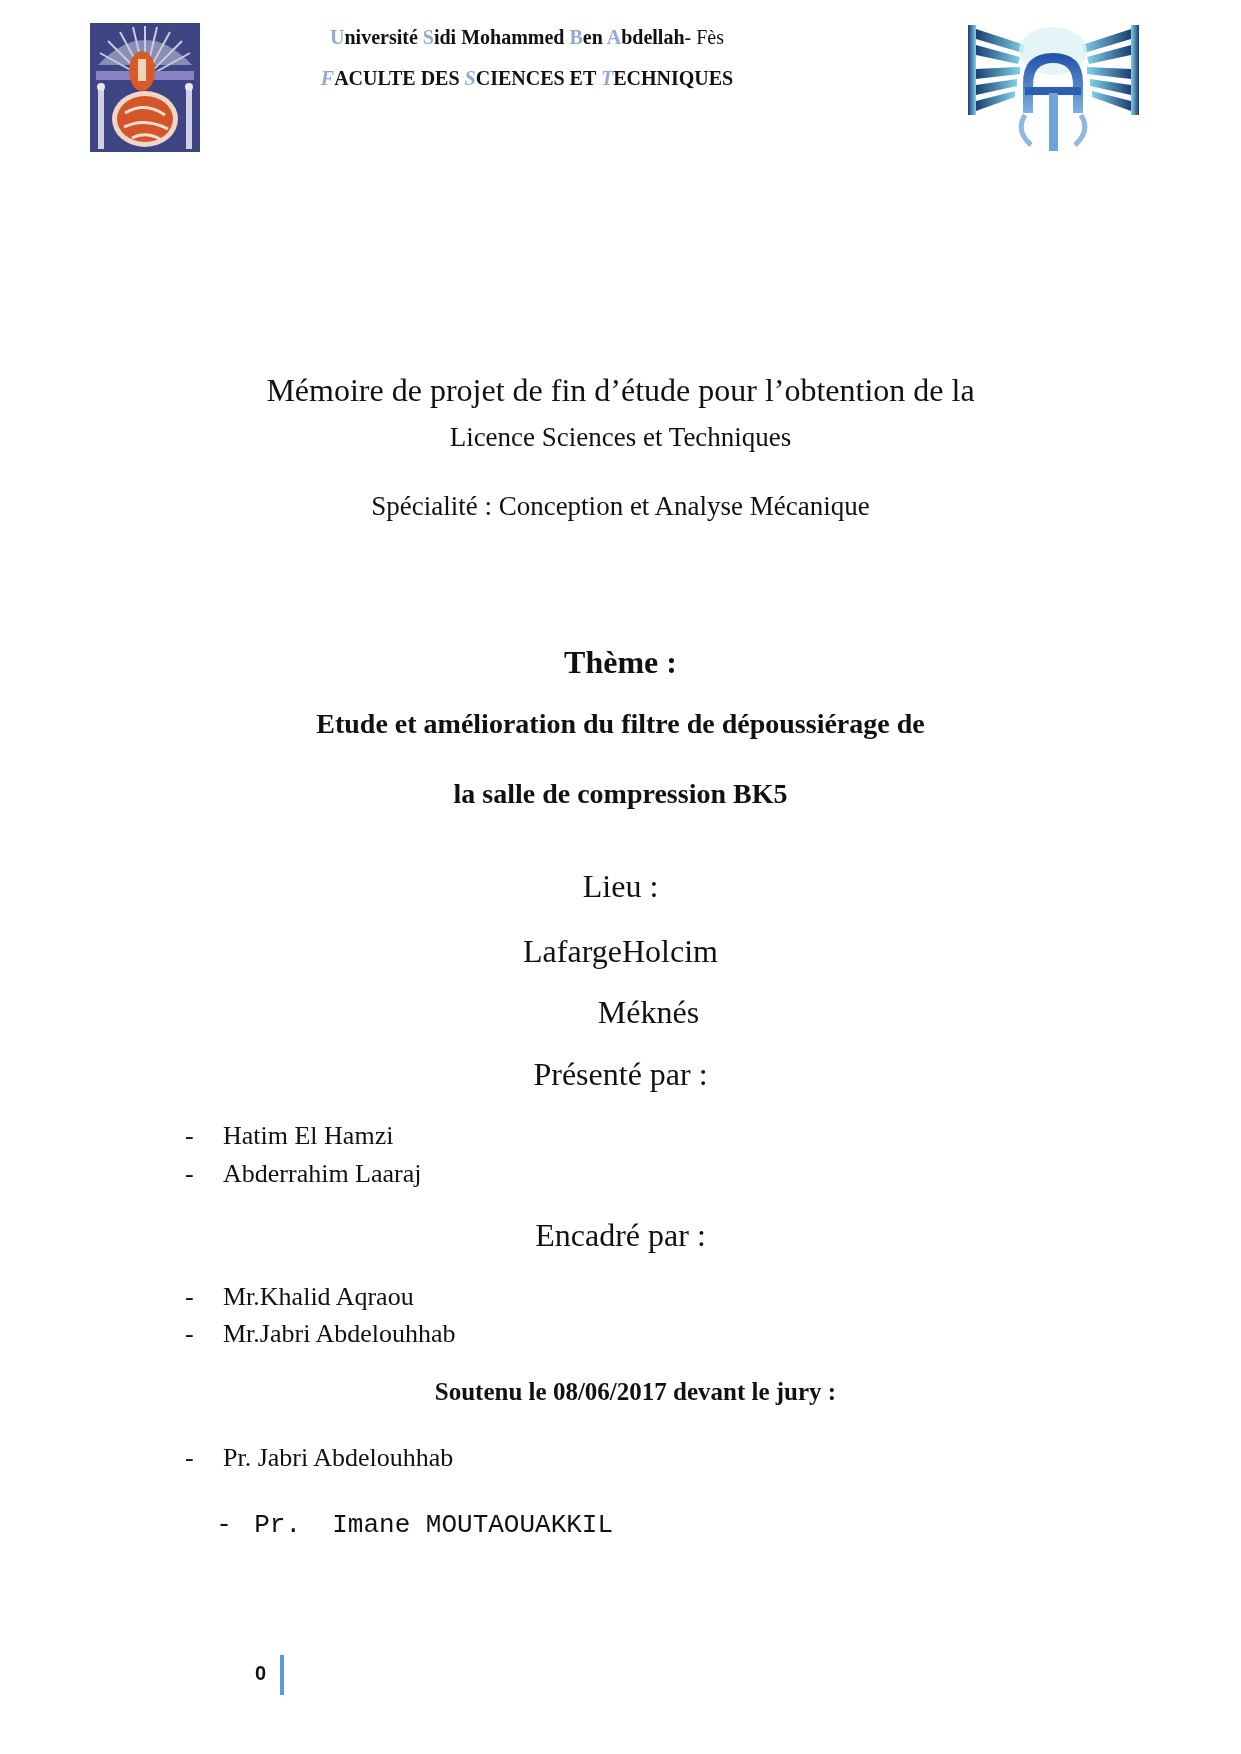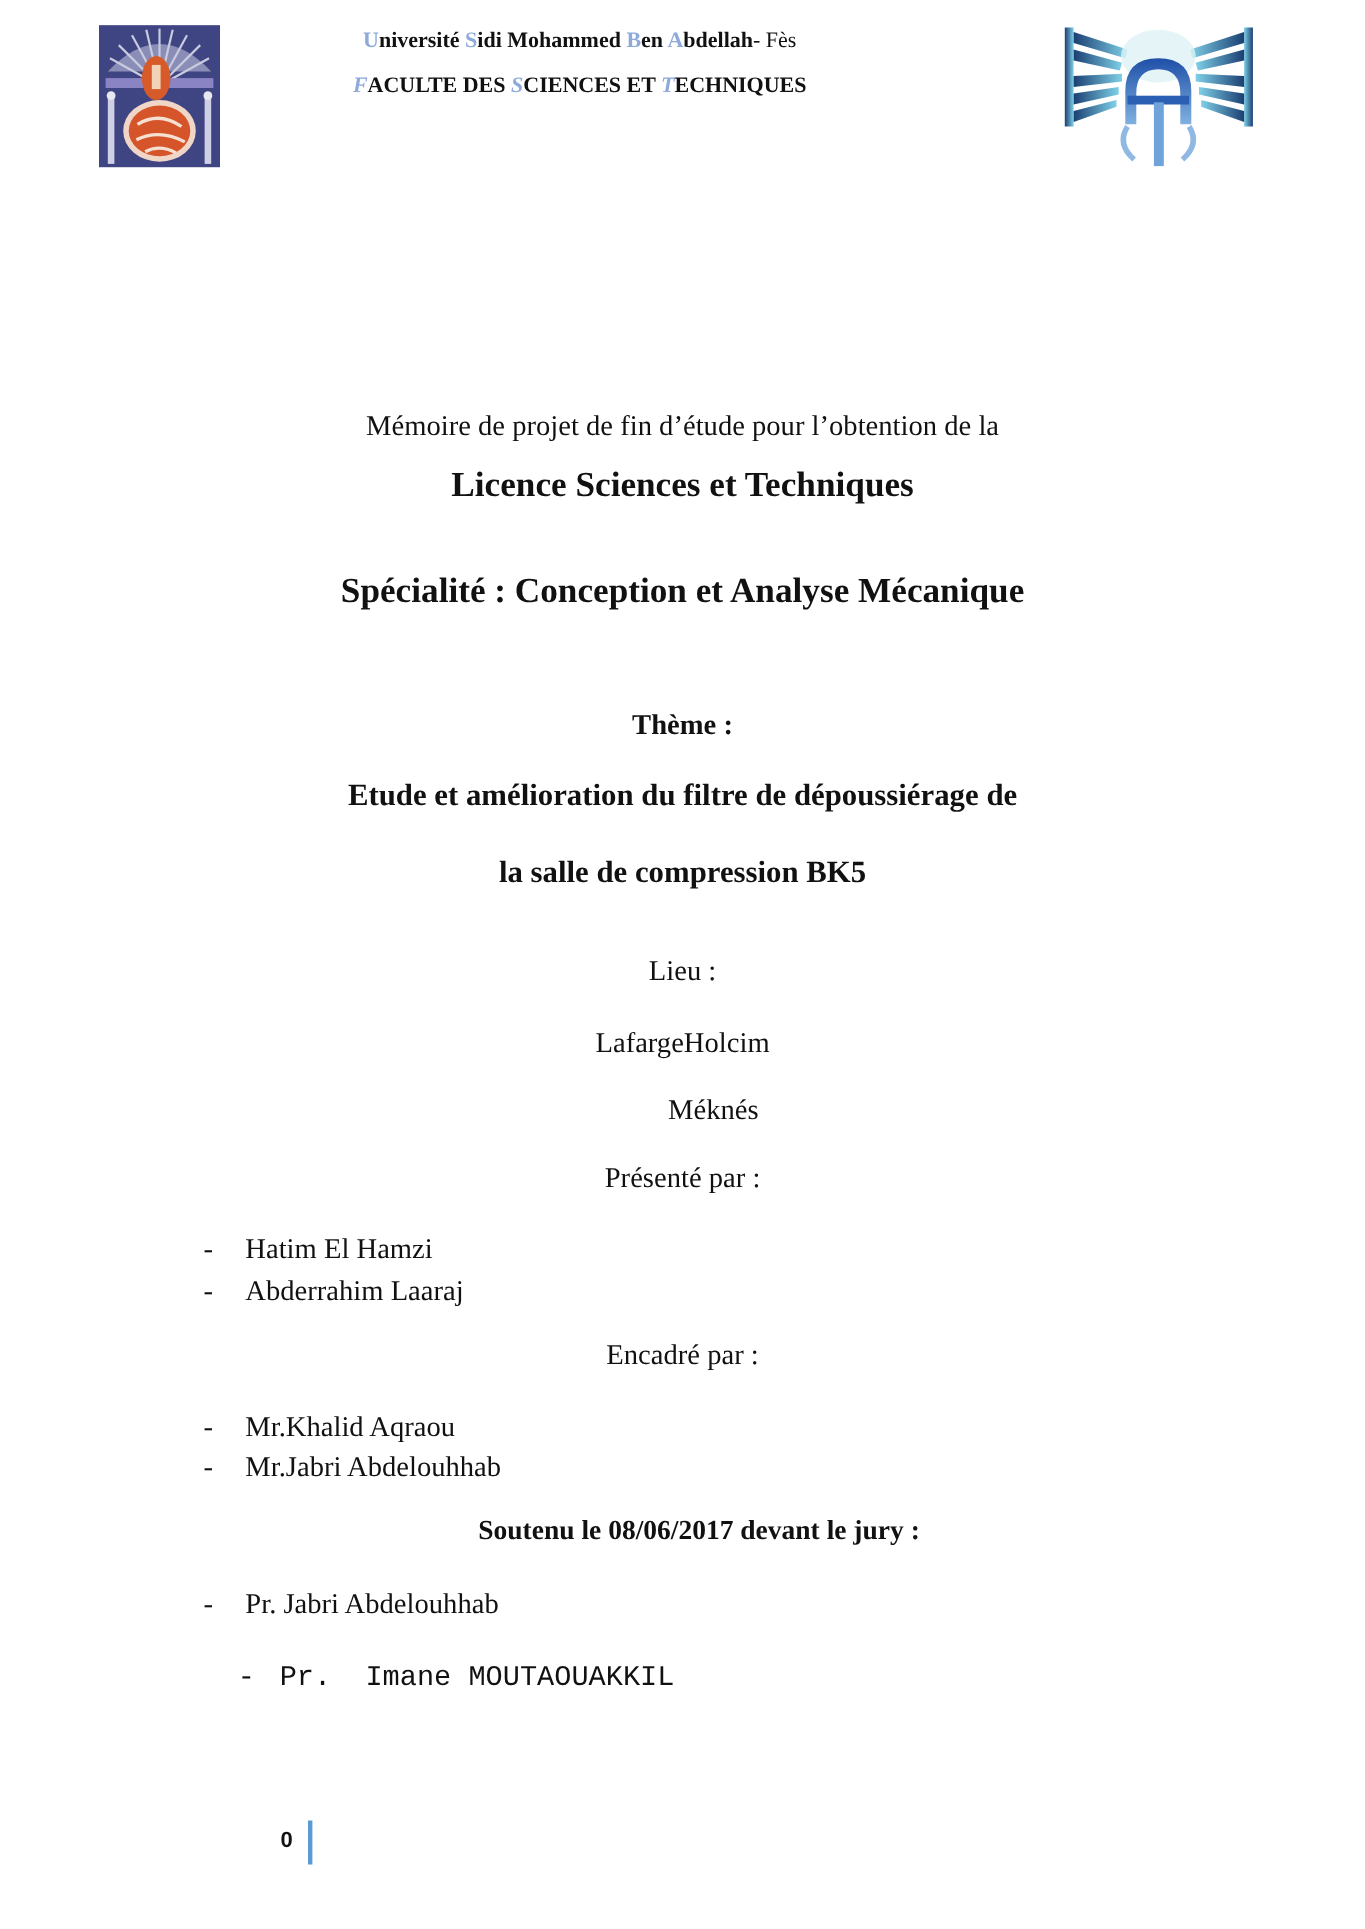--- a/index.html
+++ b/index.html
@@ -12,22 +12,22 @@
               font-family: "Liberation Serif", serif; font-weight: bold; font-size: 20px; color: #111; }
   .uni-line .accent { color: #8eaadb; }
   .uni-line .thin { font-weight: normal; }
   .fac-line .accent { font-style: italic; }
 
   .logo { position: absolute; overflow: hidden; }
   .logo-left { left: 90px; top: 23px; width: 110px; height: 129px; background: #3e4380; }
   .logo-right { left: 965px; top: 23px; width: 177px; height: 129px; background: #ffffff; }
 
   
-  .t-normal { font-size: 26px; font-weight: normal; }
-  .t-title { font-size: 32px; font-weight: bold; }
+  .t-normal { font-size: 32px; font-weight: normal; }
+  .t-title { font-size: 27px; font-weight: normal; }
   .t-theme { font-size: 28px; font-weight: bold; }
   .t-bold-mid { font-size: 25px; font-weight: bold; }
 
   .list-item { position: absolute; left: 185px; font-size: 26px; white-space: nowrap; }
   .list-item .dash { display: inline-block; width: 38px; }
 
   .page-num { position: absolute; left: 255px; top: 1662px; font-family: "Liberation Sans", sans-serif;
               font-weight: bold; font-size: 20px; color: #111; }
   .page-bar { position: absolute; left: 280px; top: 1655px; width: 4px; height: 40px; background: #5b9bd5; }
 </style>
@@ -113,21 +113,21 @@
 
 <div class="uni-line" style="top:26px;">
   <span class="accent">U</span><span>niversité </span><span class="accent">S</span><span>idi Mohammed </span><span class="accent">B</span><span>en </span><span class="accent">A</span><span>bdellah</span><span class="thin">- Fès</span>
 </div>
 <div class="uni-line fac-line" style="top:67px;">
   <span class="accent">F</span><span>ACULTE DES </span><span class="accent">S</span><span>CIENCES ET </span><span class="accent">T</span><span>ECHNIQUES</span>
 </div>
 
 <div class="center-line t-normal" style="top:372px;">Mémoire de projet de fin d’étude pour l’obtention de la</div>
 <div class="center-line t-title" style="top:422px;">Licence Sciences et Techniques</div>
-<div class="center-line t-title" style="top:518px;">Spécialité : Conception et Analyse Mécanique</div>
+<div class="center-line t-title" style="top:491px;">Spécialité : Conception et Analyse Mécanique</div>
 
 <div class="center-line t-normal" style="top:644px;font-weight:bold;">Thème :</div>
 <div class="center-line t-theme" style="top:708px;">Etude et amélioration du filtre de dépoussiérage de</div>
 <div class="center-line t-theme" style="top:778px;">la salle de compression BK5</div>
 
 <div class="center-line t-normal" style="top:868px;text-align:center;">Lieu :</div>
 <div class="center-line t-normal" style="top:933px;">LafargeHolcim</div>
 <div class="center-line t-normal" style="top:994px;padding-left:28px;">Méknés</div>
 <div class="center-line t-normal" style="top:1056px;">Présenté par :</div>
 

